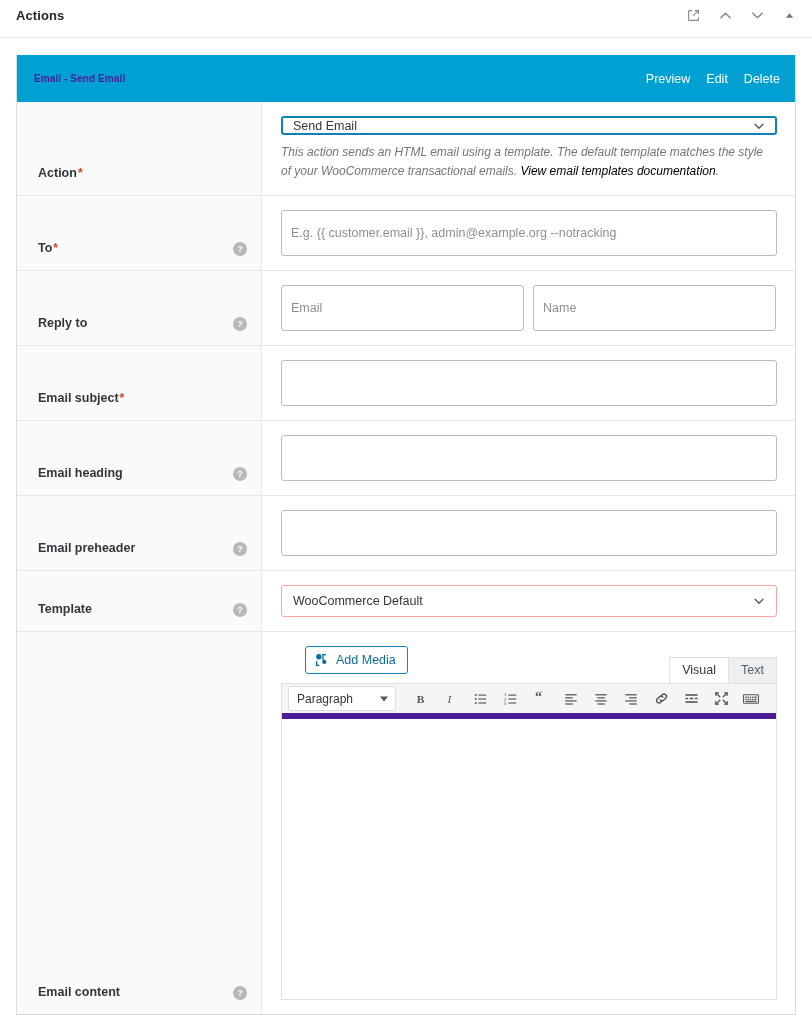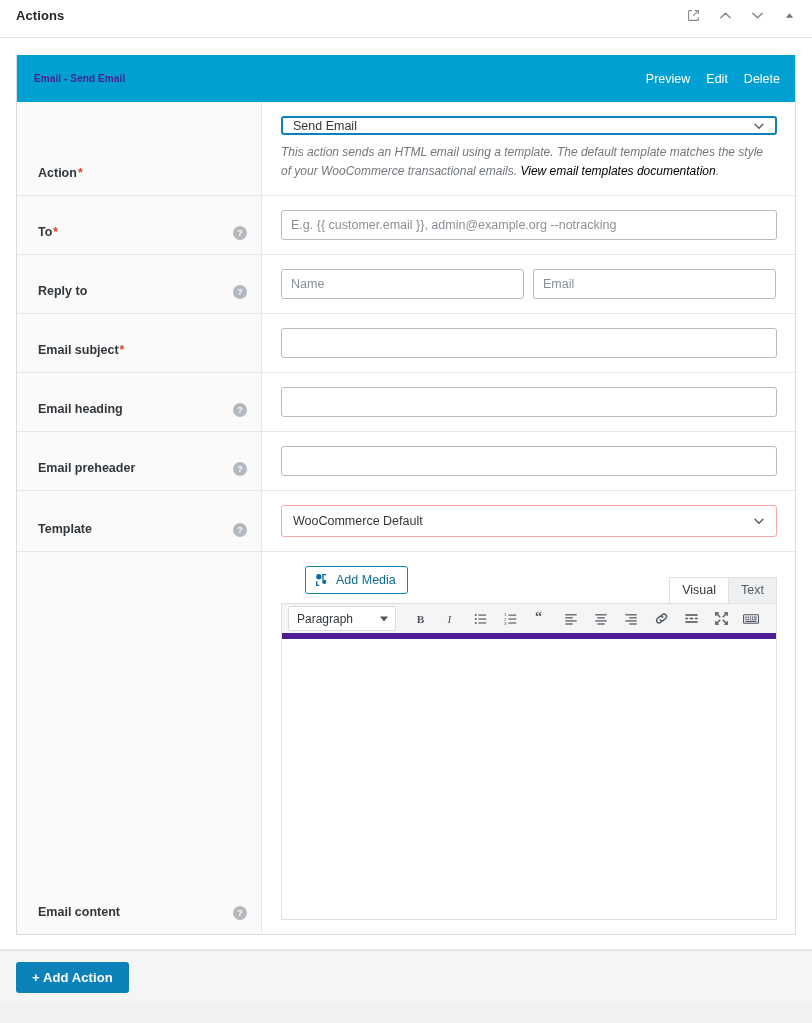--- a/index.html
+++ b/index.html
@@ -134,21 +134,21 @@
     flex: 1;
     padding: 14px 18px 14px 19px;
     display: flex;
     flex-direction: column;
     gap: 8px;
   }
 
   
   .text-input {
     width: 100%;
-    height: 30px;
+    height: 46px;
     border: 1px solid #b6bcc1;
     border-radius: 3px;
     background: #fff;
     font-size: 12.5px;
     color: #32373c;
     padding: 0 9px;
     font-family: "Liberation Sans", sans-serif;
     outline: none;
   }
   .text-input::placeholder { color: #8b9096; }
@@ -402,22 +402,22 @@
         </div>
       </div>
 
       <div class="field-row">
         <div class="field-label-cell">
           <div class="field-label">Reply to</div>
           <span class="help-icon">?</span>
         </div>
         <div class="field-input-cell">
           <div class="dual-inputs">
+            <input class="text-input" type="text" placeholder="Email" style="">
             <input class="text-input" type="text" placeholder="Name" style="">
-            <input class="text-input" type="text" placeholder="Email" style="">
           </div>
         </div>
       </div>
 
       <div class="field-row">
         <div class="field-label-cell">
           <div class="field-label"><span>Email subject</span><span class="req">*</span></div>
         </div>
         <div class="field-input-cell">
           <input class="text-input" type="text" placeholder="" style="">

